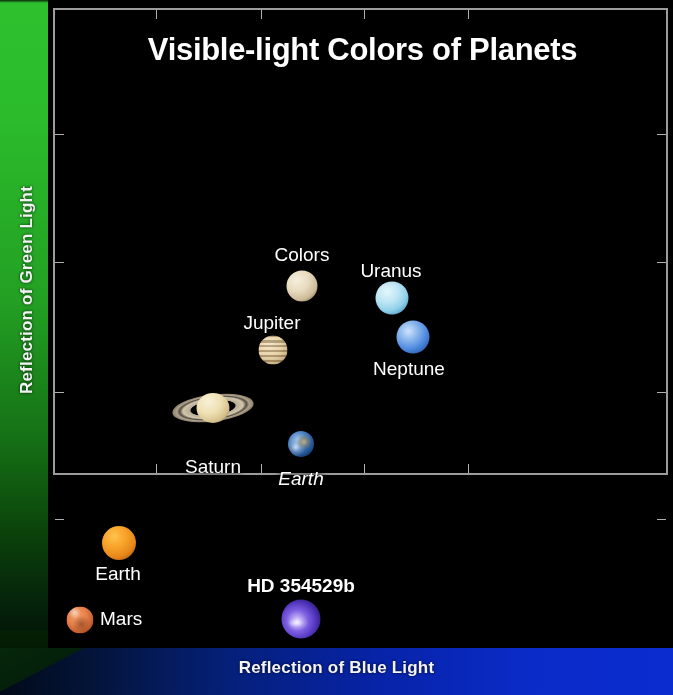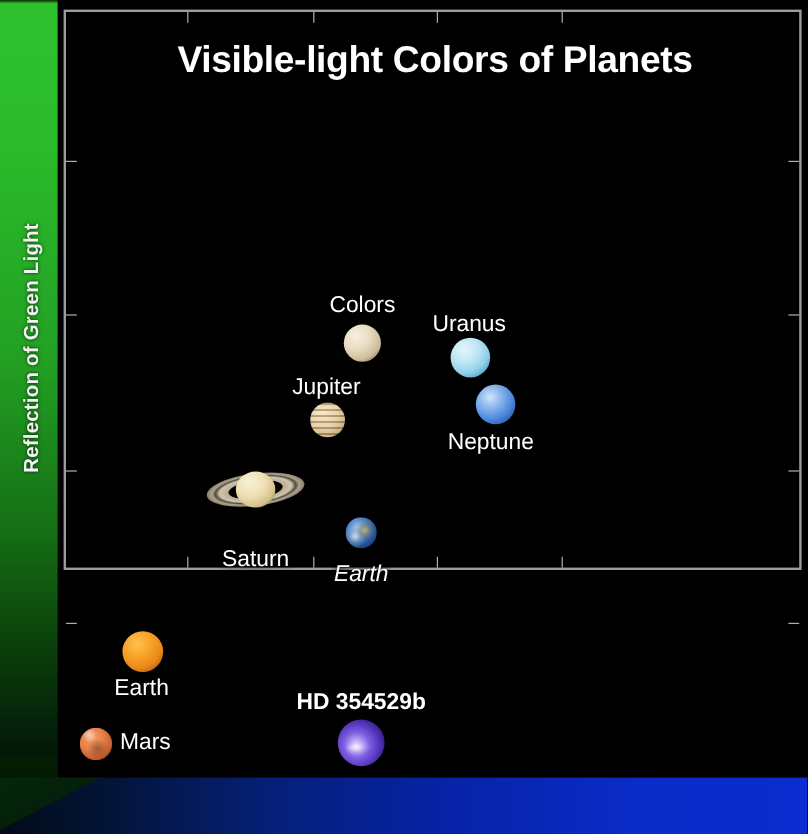--- a/index.html
+++ b/index.html
@@ -227,20 +227,21 @@
 <div id="stage">
 
   <div id="green-axis-bar"></div>
   <div id="green-axis-corner">
     <div class="gwedge"></div>
   </div>
   <div id="y-axis-title">Reflection of Green Light</div>
 
   <div id="blue-axis-bar"></div>
   <div id="blue-corner-cut"></div>
+  <div id="x-axis-title">Reflection of Blue Light</div>
 
   <div id="plot-frame">
 
     <div class="tick tick-h" style="left:101px; top:0;"></div>
     <div class="tick tick-h" style="left:206px; top:0;"></div>
     <div class="tick tick-h" style="left:309px; top:0;"></div>
     <div class="tick tick-h" style="left:413px; top:0;"></div>
 
     <div class="tick tick-h" style="left:101px; bottom:0;"></div>
     <div class="tick tick-h" style="left:206px; bottom:0;"></div>

